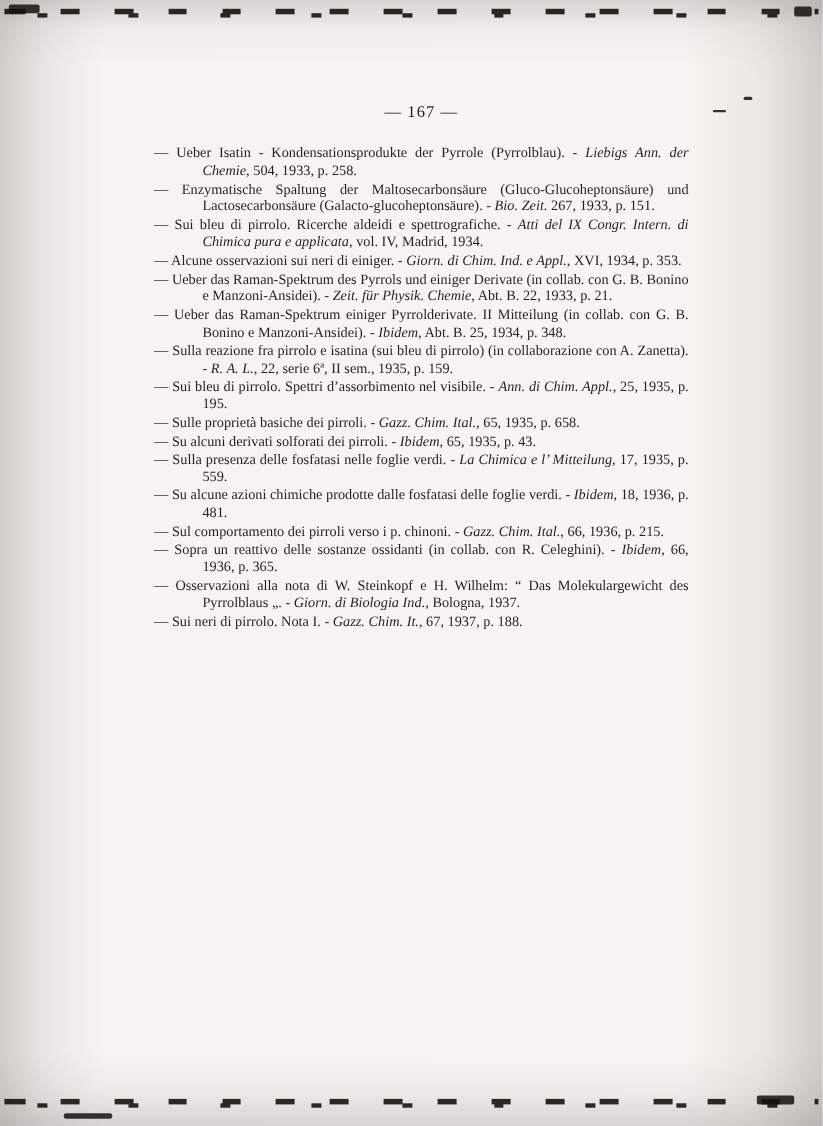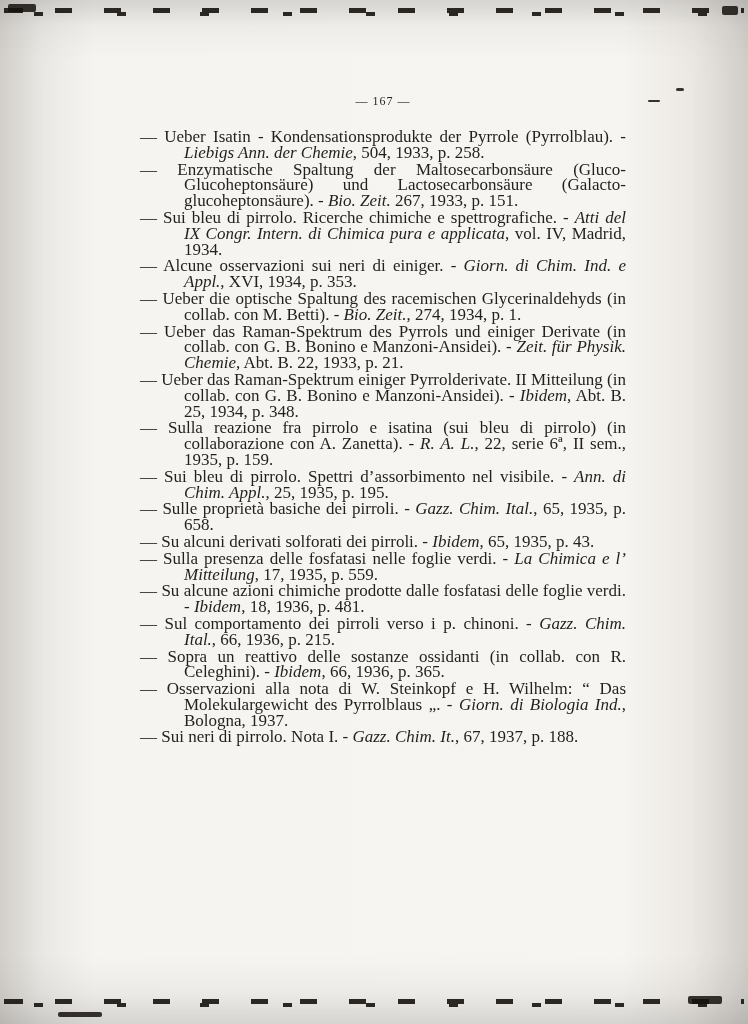--- a/index.html
+++ b/index.html
@@ -35,26 +35,26 @@
   .blob.b3{left:648px;top:100px;width:12px;height:2px;}
   .blob.b4{left:58px;top:1012px;width:44px;height:5px;}
   .blob.b5{left:688px;top:996px;width:34px;height:8px;}
   .blob.b6{left:676px;top:88px;width:8px;height:3px;}
 
   .page{
     position:absolute;left:140px;top:94px;width:486px;
   }
   .page-number{
     text-align:center;
-    font-size:12px;
+    font-size:15px;
     letter-spacing:1px;
     margin-bottom:20px;
   }
   .entries{
-    font-size:17px;
+    font-size:13px;
     line-height:15.8px;
     text-align:justify;
     text-justify:inter-word;
   }
   .entry{
     padding-left:44px;
     text-indent:-44px;
     margin-bottom:1px;
   }
   .dash{letter-spacing:0;}
@@ -73,23 +73,22 @@
   <div class="blob b3"></div>
   <div class="blob b4"></div>
   <div class="blob b5"></div>
   <div class="blob b6"></div>
 
   <div class="page">
     <div class="page-number">— 167 —</div>
     <div class="entries">
         <div class="entry"><span class="dash">— </span><span class="rm">Ueber Isatin - Kondensationsprodukte der Pyrrole (Pyrrolblau). - </span><span class="it">Liebigs Ann. der Chemie</span><span class="rm">, 504, 1933, p. 258.</span></div>
         <div class="entry"><span class="dash">— </span><span class="rm">Enzymatische Spaltung der Maltosecarbonsäure (Gluco-Glucoheptonsäure) und Lactosecarbonsäure (Galacto-glucoheptonsäure). - </span><span class="it">Bio. Zeit.</span><span class="rm"> 267, 1933, p. 151.</span></div>
-        <div class="entry"><span class="dash">— </span><span class="rm">Sui bleu di pirrolo. Ricerche chimiche e spettrografiche. - </span><span class="it">Atti del IX Congr. Intern. di Chimica pura e applicata</span><span class="rm">, vol. IV, Madrid, 1934.</span></div>
+        <div class="entry"><span class="dash">— </span><span class="rm">Sui bleu di pirrolo. Ricerche aldeidi e spettrografiche. - </span><span class="it">Atti del IX Congr. Intern. di Chimica pura e applicata</span><span class="rm">, vol. IV, Madrid, 1934.</span></div>
         <div class="entry"><span class="dash">— </span><span class="rm">Alcune osservazioni sui neri di einiger. - </span><span class="it">Giorn. di Chim. Ind. e Appl.</span><span class="rm">, XVI, 1934, p. 353.</span></div>
-        <div class="entry"><span class="dash">— </span><span class="rm">Ueber die optische Spaltung des racemischen Glycerinaldehyds (in collab. con M. Betti). - </span><span class="it">Bio. Zeit.</span><span class="rm">, 274, 1934, p. 1.</span></div>
         <div class="entry"><span class="dash">— </span><span class="rm">Ueber das Raman-Spektrum des Pyrrols und einiger Derivate (in collab. con G. B. Bonino e Manzoni-Ansidei). - </span><span class="it">Zeit. für Physik. Chemie</span><span class="rm">, Abt. B. 22, 1933, p. 21.</span></div>
         <div class="entry"><span class="dash">— </span><span class="rm">Ueber das Raman-Spektrum einiger Pyrrolderivate. II Mitteilung (in collab. con G. B. Bonino e Manzoni-Ansidei). - </span><span class="it">Ibidem</span><span class="rm">, Abt. B. 25, 1934, p. 348.</span></div>
         <div class="entry"><span class="dash">— </span><span class="rm">Sulla reazione fra pirrolo e isatina (sui bleu di pirrolo) (in collaborazione con A. Zanetta). - </span><span class="it">R. A. L.</span><span class="rm">, 22, serie 6ª, II sem., 1935, p. 159.</span></div>
         <div class="entry"><span class="dash">— </span><span class="rm">Sui bleu di pirrolo. Spettri d’assorbimento nel visibile. - </span><span class="it">Ann. di Chim. Appl.</span><span class="rm">, 25, 1935, p. 195.</span></div>
         <div class="entry"><span class="dash">— </span><span class="rm">Sulle proprietà basiche dei pirroli. - </span><span class="it">Gazz. Chim. Ital.</span><span class="rm">, 65, 1935, p. 658.</span></div>
         <div class="entry"><span class="dash">— </span><span class="rm">Su alcuni derivati solforati dei pirroli. - </span><span class="it">Ibidem</span><span class="rm">, 65, 1935, p. 43.</span></div>
         <div class="entry"><span class="dash">— </span><span class="rm">Sulla presenza delle fosfatasi nelle foglie verdi. - </span><span class="it">La Chimica e l’ Mitteilung</span><span class="rm">, 17, 1935, p. 559.</span></div>
         <div class="entry"><span class="dash">— </span><span class="rm">Su alcune azioni chimiche prodotte dalle fosfatasi delle foglie verdi. - </span><span class="it">Ibidem</span><span class="rm">, 18, 1936, p. 481.</span></div>
         <div class="entry"><span class="dash">— </span><span class="rm">Sul comportamento dei pirroli verso i p. chinoni. - </span><span class="it">Gazz. Chim. Ital.</span><span class="rm">, 66, 1936, p. 215.</span></div>
         <div class="entry"><span class="dash">— </span><span class="rm">Sopra un reattivo delle sostanze ossidanti (in collab. con R. Celeghini). - </span><span class="it">Ibidem</span><span class="rm">, 66, 1936, p. 365.</span></div>

